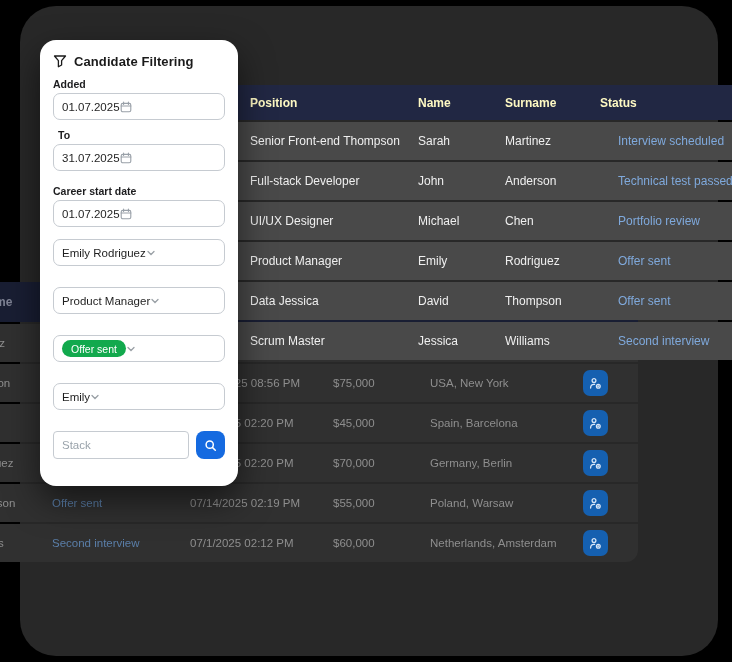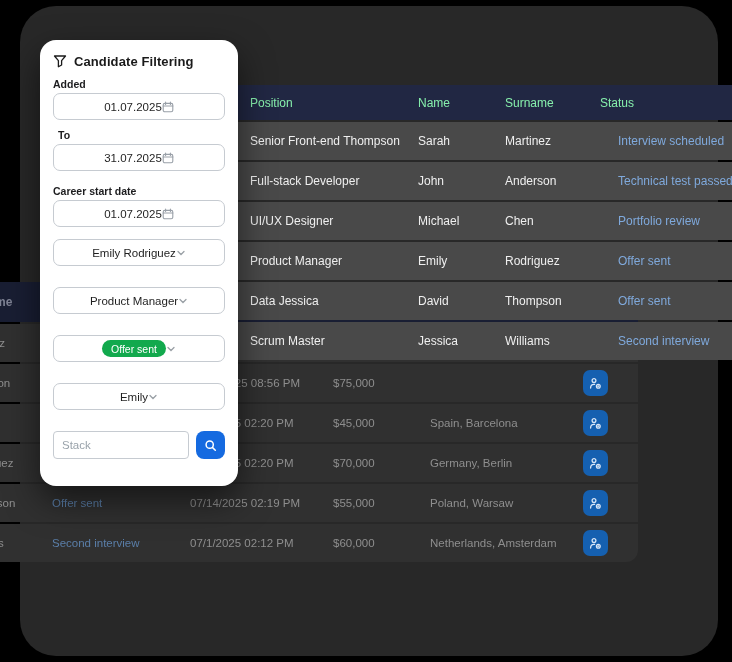--- a/index.html
+++ b/index.html
@@ -24,41 +24,41 @@
   .bt-added{left:242px;}
   .bt-salary{left:385px;}
   .bt-location{left:482px;}
   .bt-action{position:absolute;left:635px;top:50%;transform:translateY(-50%);
              width:25px;height:26px;border-radius:7px;background:#1560b0;border:none;
              display:flex;align-items:center;justify-content:center;cursor:pointer;padding:0;}
 
   
   .top-table{position:absolute;left:238px;top:85px;width:500px;z-index:3;}
   .tt-header{position:relative;height:35px;background:#212743;}
-  .tt-header .tt-cell{color:#86efac;font-weight:normal;font-size:12px;}
+  .tt-header .tt-cell{color:#fef9c3;font-weight:bold;font-size:12px;}
   .tt-row{position:relative;height:38px;margin-top:2px;background:#494949;}
   .tt-row:first-of-type{margin-top:0;}
   .tt-cell{position:absolute;top:0;height:100%;display:flex;align-items:center;
            font-size:12px;color:#efefef;white-space:nowrap;}
   .c-position{left:12px;}
   .c-name{left:180px;}
   .c-surname{left:267px;}
   .c-status{left:362px;}
   .tt-row .c-status{color:#7fa9dc;cursor:pointer;margin-left:18px;}
 
   
   .panel{position:absolute;left:40px;top:40px;width:198px;height:446px;box-sizing:border-box;
          background:#ffffff;border-radius:16px;padding:12px 13px;z-index:4;
          box-shadow:0 14px 34px rgba(0,0,0,.55);}
   .panel-title{display:flex;align-items:center;gap:7px;height:18px;margin-bottom:8px;}
   .panel-title span{font-size:13px;font-weight:bold;color:#1a1a1a;letter-spacing:.1px;}
   .f-label{font-size:10.5px;font-weight:bold;color:#1c1c1e;margin-bottom:3px;}
   .f-label.indent{margin-left:5px;}
   .field{height:25px;border:1px solid #c6cbd1;border-radius:7px;background:#fff;
-         display:flex;align-items:center;justify-content:center;
+         display:flex;align-items:center;justify-content:flex-start;
          padding:0 8px;margin-bottom:9px;font-size:11.5px;color:#1f1f1f;cursor:pointer;}
   .field.gap-lg{margin-bottom:14px;}
   .field.gap-md{margin-bottom:12px;}
   .field.sel{margin-bottom:21px;}
   .placeholder{color:#9aa3ab;}
   .badge{background:#12a94d;color:#fff;font-size:10.5px;border-radius:9px;padding:2.5px 9px;}
   .stack-row{display:flex;gap:7px;align-items:center;}
   .stack-input{flex:1;height:26px;border:1px solid #c6cbd1;border-radius:4px;
                font-size:11.5px;color:#1f1f1f;padding:0 8px;outline:none;min-width:0;
                font-family:"Liberation Sans",sans-serif;}
@@ -96,20 +96,21 @@
           </svg>
         </span>
       </button>
     </div>
 
     <div class="bt-row">
       <span class="bt-cell bt-surname">Anderson</span>
       <span class="bt-cell bt-status">Technical test passed</span>
       <span class="bt-cell bt-added">07/15/2025 08:56 PM</span>
       <span class="bt-cell bt-salary">$75,000</span>
+      <span class="bt-cell bt-location">USA, New York</span>
       <button class="bt-action">
         <span class="icon">
           <svg width="13" height="13" viewBox="0 0 13 13" fill="none" stroke="#d8e6f7" stroke-width="1.3" stroke-linecap="round">
             <circle cx="5" cy="3.6" r="1.9"></circle>
               <path d="M1.6 11c0-2.3 1.5-3.6 3.4-3.6h.6"></path>
               <circle cx="9.3" cy="9.3" r="1.9"></circle>
               <circle cx="9.3" cy="9.3" r="0.4" fill="#d8e6f7"></circle>
           </svg>
         </span>
       </button>

